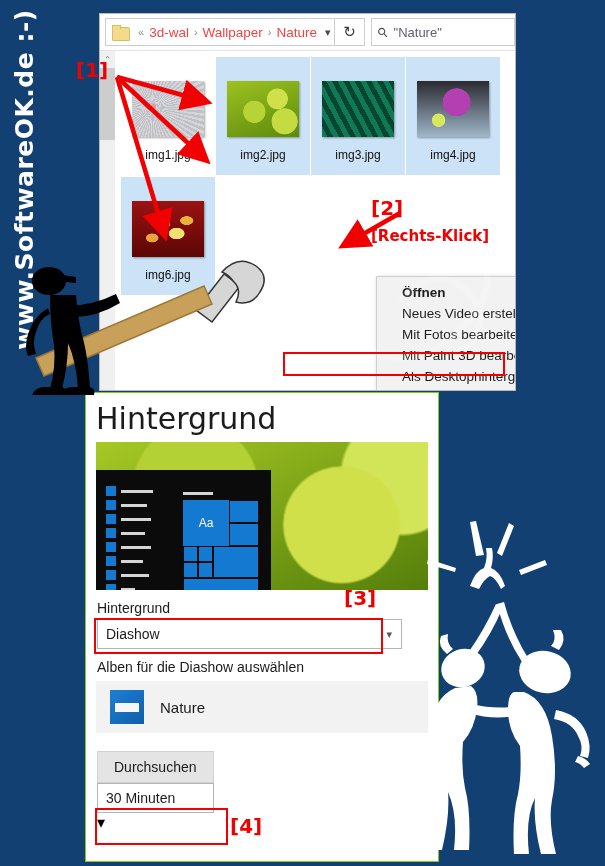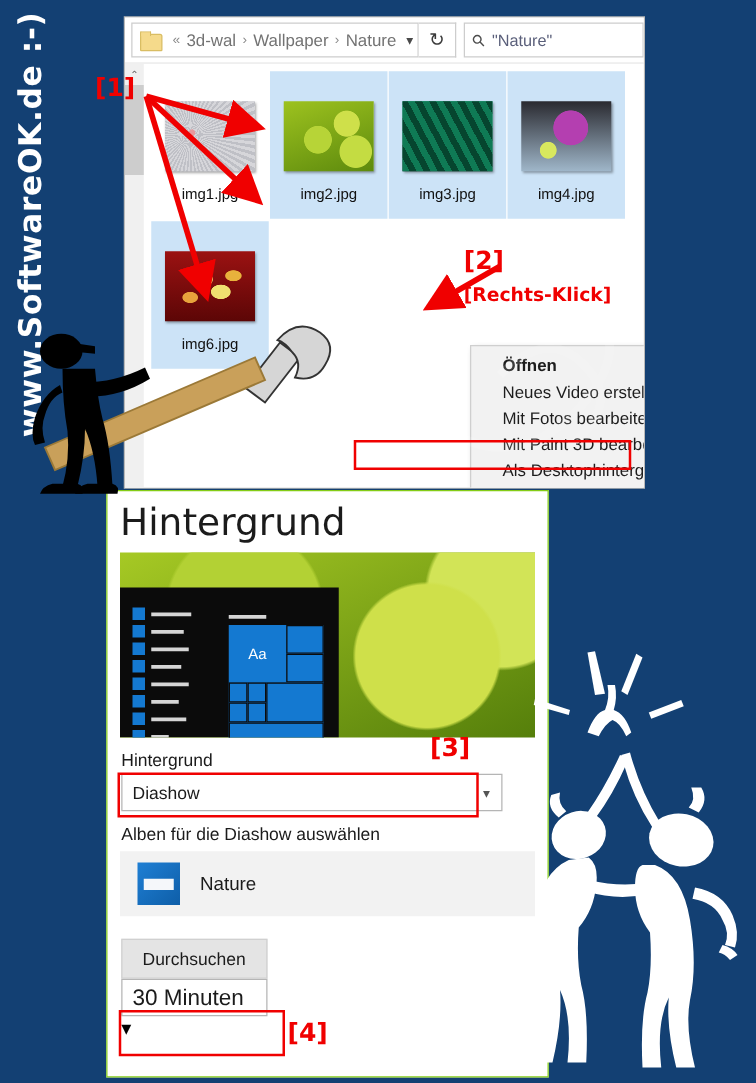--- a/index.html
+++ b/index.html
@@ -47,21 +47,21 @@
     width:17px;height:14px;flex:0 0 auto;margin:0 4px 0 2px;position:relative;
   }
   .folder-ico:before{
     content:"";position:absolute;left:0;top:2px;width:16px;height:12px;
     background:#f5da8b;border:1px solid #d9bd63;border-radius:1px 2px 1px 1px;
   }
   .folder-ico:after{
     content:"";position:absolute;left:0;top:0px;width:7px;height:3px;
     background:#f5da8b;border:1px solid #d9bd63;border-bottom:none;border-radius:1px 1px 0 0;
   }
-  .crumb{font-size:13.5px;color:#737373;white-space:nowrap;}
+  .crumb{font-size:13.5px;color:#ef4444;white-space:nowrap;}
   .crumb-sep{font-size:11px;color:#8a8a8a;margin:0 5px;}
   .addr-chev{margin-left:auto;color:#4a4a4a;font-size:11px;padding:0 8px;}
   .refresh-btn{
     width:30px;height:26px;border:1px solid #cdcdcd;border-left:none;
     display:flex;align-items:center;justify-content:center;
     color:#3b3b3b;font-size:15px;background:#fff;
   }
   .search-box{
     margin-left:6px;height:26px;width:130px;flex:0 0 auto;
     border:1px solid #cdcdcd;background:#fff;
@@ -199,21 +199,21 @@
   .album-name{margin-left:16px;font-size:15px;color:#1b1b1b;}
   .browse-btn{
     margin:18px 0 0 11px;display:inline-block;
     background:#e4e4e4;border:1px solid #d0d0d0;
     padding:7px 16px;font-size:14px;color:#1b1b1b;
   }
   .small-sel-wrap{margin:0 0 0 11px;position:relative;width:117px;}
   select.combo-sm{
     -webkit-appearance:none;appearance:none;
     width:100%;height:30px;border:1px solid #b5b5b5;background:#fff;
-    font-size:18px;color:#1b1b1b;padding-left:8px;
+    font-size:14px;color:#1b1b1b;padding-left:8px;
     font-family:"Liberation Sans", sans-serif;
   }
 
   
   .red-tag{
     position:absolute;color:#f00000;font-weight:bold;
     font-family:"DejaVu Sans", sans-serif;z-index:60;white-space:nowrap;
   }
   .red-box{
     position:absolute;border:2px solid #f00000;z-index:60;box-sizing:border-box;

